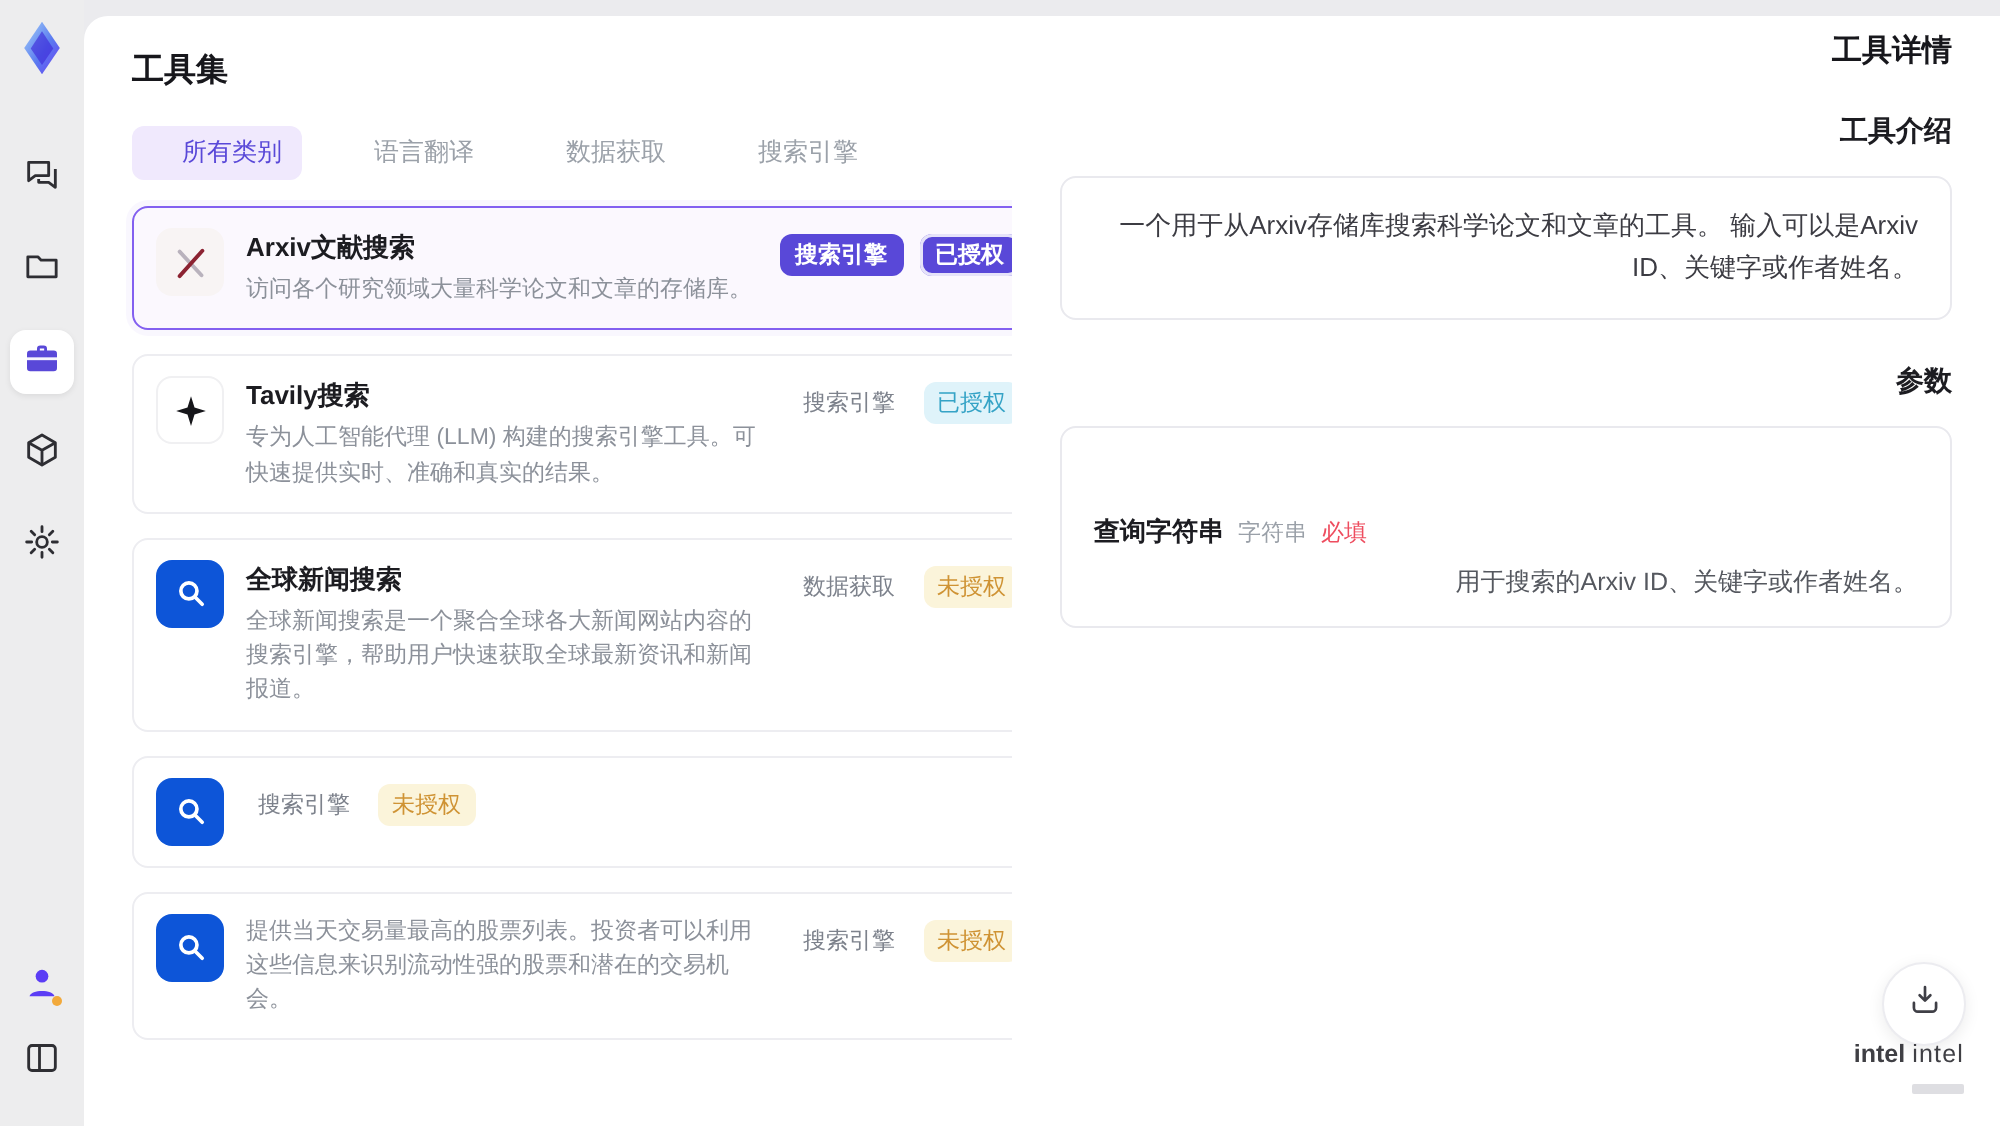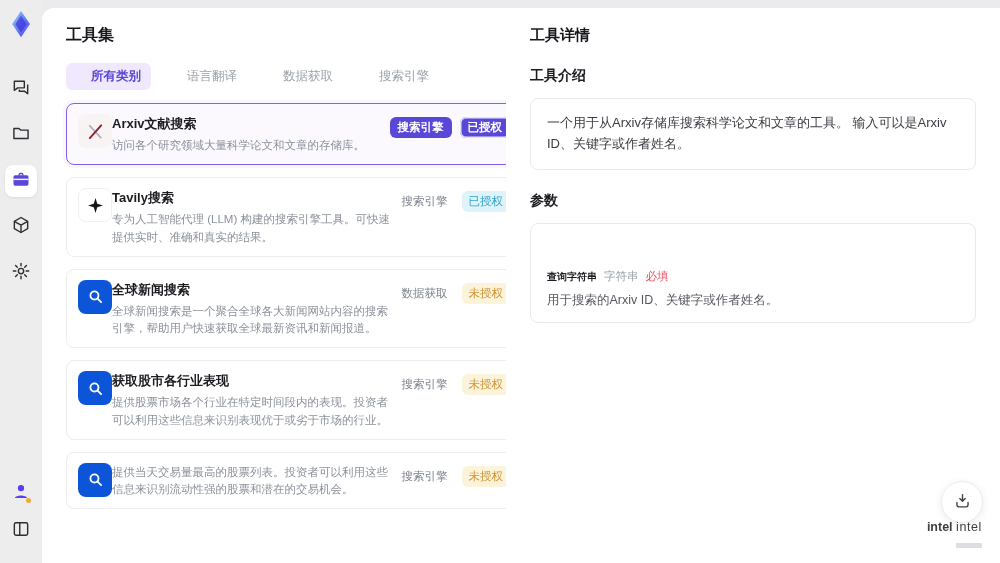--- a/index.html
+++ b/index.html
@@ -19,24 +19,24 @@
   .rail-bottom .side-item { margin-bottom:6px; }
   .avatar-dot { position:absolute; right:6px; bottom:6px; width:5px; height:5px;
                 background:#f2a93b; border-radius:50%; }
 
   
   .main-panel { position:absolute; left:42px; top:8px; bottom:0; width:508px; background:#fff;
                 border-radius:12px 0 0 0; padding:17px 18px 0 24px; overflow:hidden; }
   .page-title { font-size:16px; font-weight:bold; color:#17171c; }
   .tabs { display:flex; align-items:center; gap:26px; margin-top:17px; }
   .tab { font-size:12.5px; color:#9ba1a9; padding:5px 10px; border-radius:6px; cursor:pointer; white-space:nowrap; }
-  .tab.active { color:var(--accent); background:#f0e9fd; font-weight:bold;padding-left:25px; }
+  .tab.active { color:var(--accent); background:#f0e9fd; font-weight:normal;padding-left:25px; }
 
   .tool-list { margin-top:13px; padding-right:10px; }
-  .tool-card { display:flex; padding:10px 11px; border:1px solid #ededf1; border-radius:8px;
+  .tool-card { display:flex; gap:11px; padding:10px 11px; border:1px solid #ededf1; border-radius:8px;
                margin-bottom:12px; background:#fff; cursor:pointer; }
   .tool-card.selected { border:1.5px solid #8360f0; background:#fbf8fe; box-shadow:0 0 0 3px rgba(131,96,240,.05); }
   .tool-icon { flex:0 0 34px; width:34px; height:34px; border-radius:8px; display:flex;
                align-items:center; justify-content:center; }
   .tool-icon svg { width:21px; height:21px; display:none; }
   .tool-icon.icon-arxiv      { background:#f8f4f4; }
   .tool-icon.icon-tavily     { background:#fff; border:1px solid #f0f0f2; }
   .tool-icon.icon-bluesearch { background:#0d55d8; }
   .tool-icon.icon-arxiv .ic-arxiv, .tool-icon.icon-tavily .ic-tavily,
   .tool-icon.icon-bluesearch .ic-bluesearch, .tool-icon.icon-newspaper .ic-newspaper { display:block; }
@@ -53,28 +53,28 @@
                                       box-shadow:inset 0 0 0 1.5px rgba(255,255,255,.85); padding:3px 8px; }
 
   .scrollbar-thumb { position:absolute; right:3px; top:86px; bottom:8px; width:5px;
                      background:#c9ccd1; border-radius:3px; }
   .scroll-down-indicator { position:absolute; right:9px; bottom:17px; width:0; height:0;
                            border-left:4px solid transparent; border-right:4px solid transparent;
                            border-top:6px solid #3a3a3e; }
 
   
   .detail-panel { position:absolute; left:506px; top:8px; bottom:0; right:0; background:#fff;
-                  border-radius:12px 0 0 0; padding:18px 24px; }
+                  border-radius:12px 0 0 0; padding:8px 24px;text-align:right; }
   .detail-title { font-size:15px; font-weight:bold; color:#17171c; }
   .section-heading { font-size:14px; font-weight:bold; color:#1c1c21; margin-top:22px;font-family:Liberation Mono, monospace; }
   .intro-box { margin-top:13px; border:1px solid #e9e9ee; border-radius:8px; padding:14px 16px;
                font-size:13px; color:#3c3c43; line-height:1.6; }
   .param-box { margin-top:13px; border:1px solid #e9e9ee; border-radius:8px; padding:13px 16px; }
   .param-head { display:flex; align-items:baseline; gap:7px; }
-  .param-name { font-size:10px; font-weight:bold; color:#1c1c21; }
+  .param-name { font-size:13px; font-weight:bold; color:#1c1c21; }
   .param-type { font-size:11.5px; color:#9aa0a8;margin-top:32px; }
   .param-required { font-size:11.5px; color:var(--required); }
   .param-desc { margin-top:8px; font-size:12.5px; color:#55585f; }
 
   
   .fab { position:absolute; right:17px; bottom:40px; width:42px; height:42px; border-radius:50%;
          background:#fff; border:1px solid #ececf0; box-shadow:0 2px 8px rgba(0,0,0,.08);
          display:flex; align-items:center; justify-content:center; color:#3f3f46; cursor:pointer; }
   .fab svg { width:19px; height:19px; }
   .intel-logo { position:absolute; right:18px; bottom:11px; text-align:right; color:#3f3f44; }
@@ -224,24 +224,20 @@
 
   <div class="tool-card">
     <div class="tool-icon icon-bluesearch">
 
       <svg class="ic-bluesearch" viewBox="0 0 24 24" fill="none">
         <circle cx="10.8" cy="10.8" r="4.6" stroke="#fff" stroke-width="2.1"></circle>
         <path d="M14.4 14.4L18.4 18.4" stroke="#fff" stroke-width="2.1" stroke-linecap="round"></path>
       </svg>
 
     </div>
-    <div class="tool-text">
-      <div class="tool-name">获取股市各行业表现</div>
-      <div class="tool-desc">提供股票市场各个行业在特定时间段内的表现。投资者可以利用这些信息来识别表现优于或劣于市场的行业。</div>
-    </div>
     <div class="tool-badges">
       <span class="cat-badge">搜索引擎</span>
       <span class="status-badge unauthorized">未授权</span>
     </div>
   </div>
 
   <div class="tool-card">
     <div class="tool-icon icon-bluesearch">
 
       <svg class="ic-bluesearch" viewBox="0 0 24 24" fill="none">

